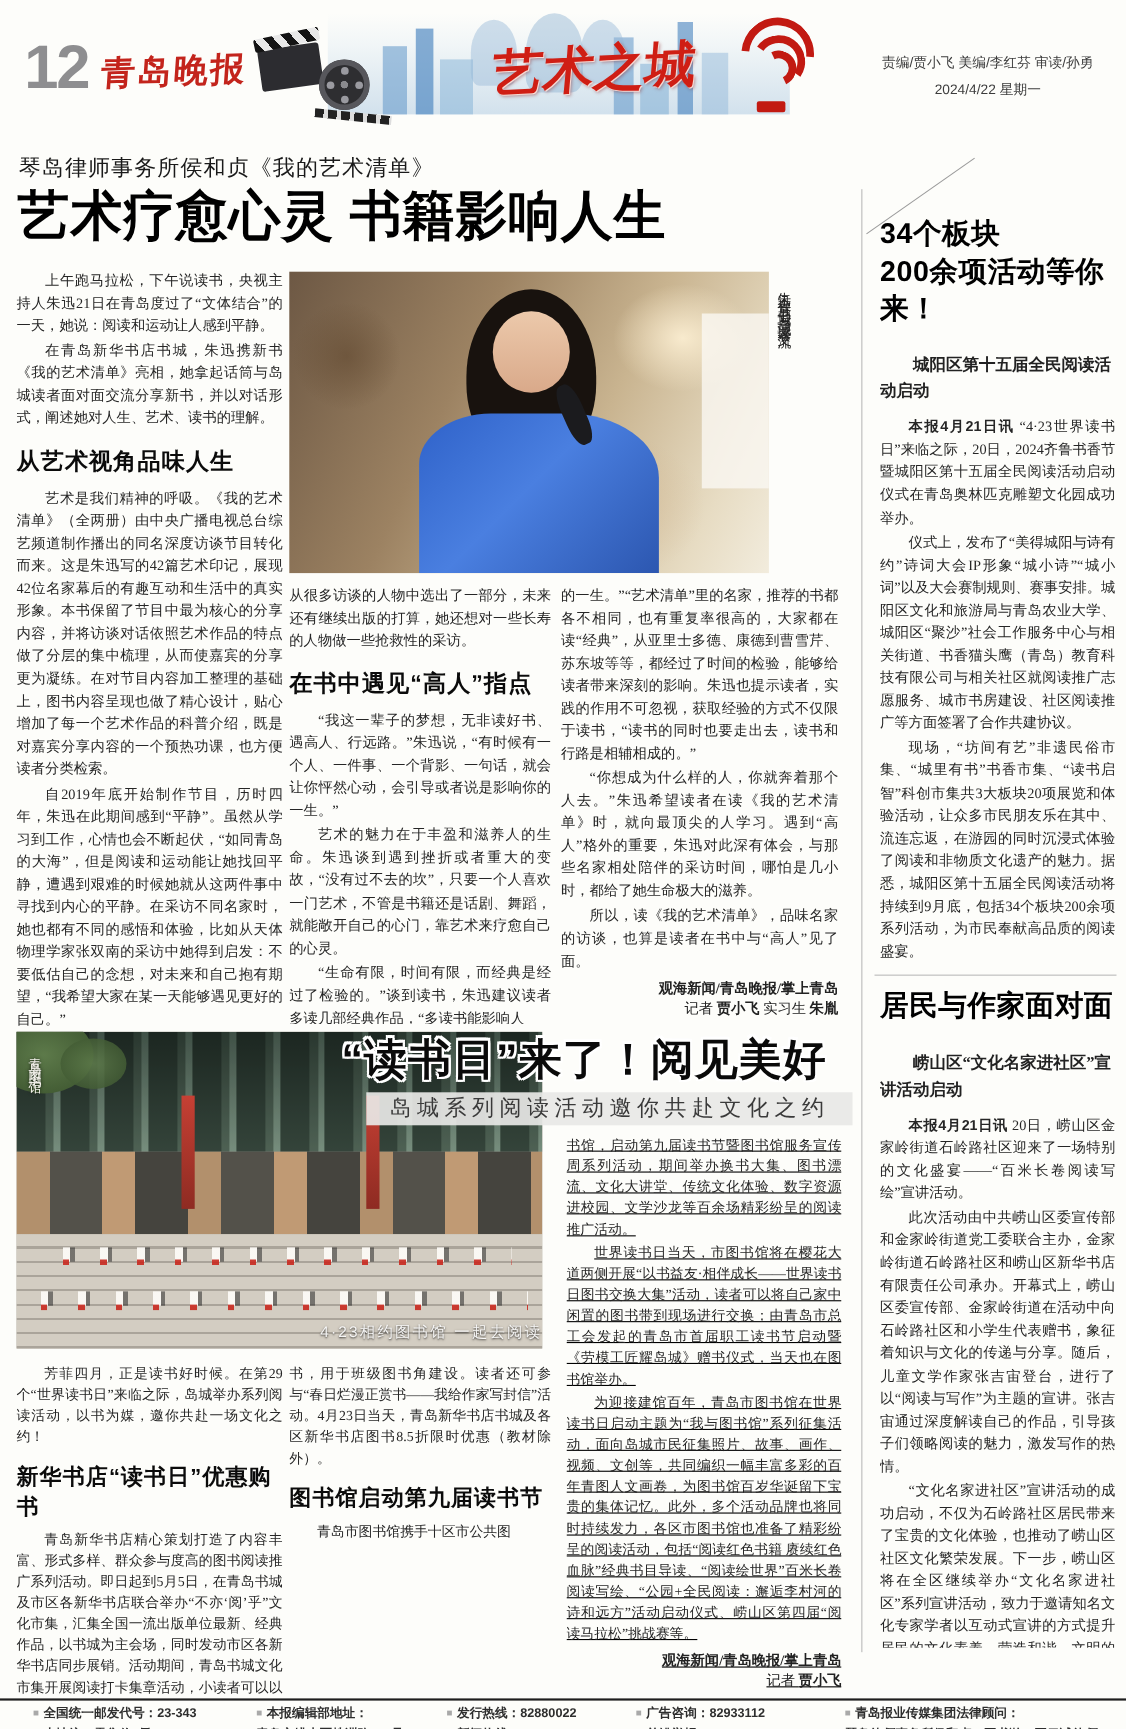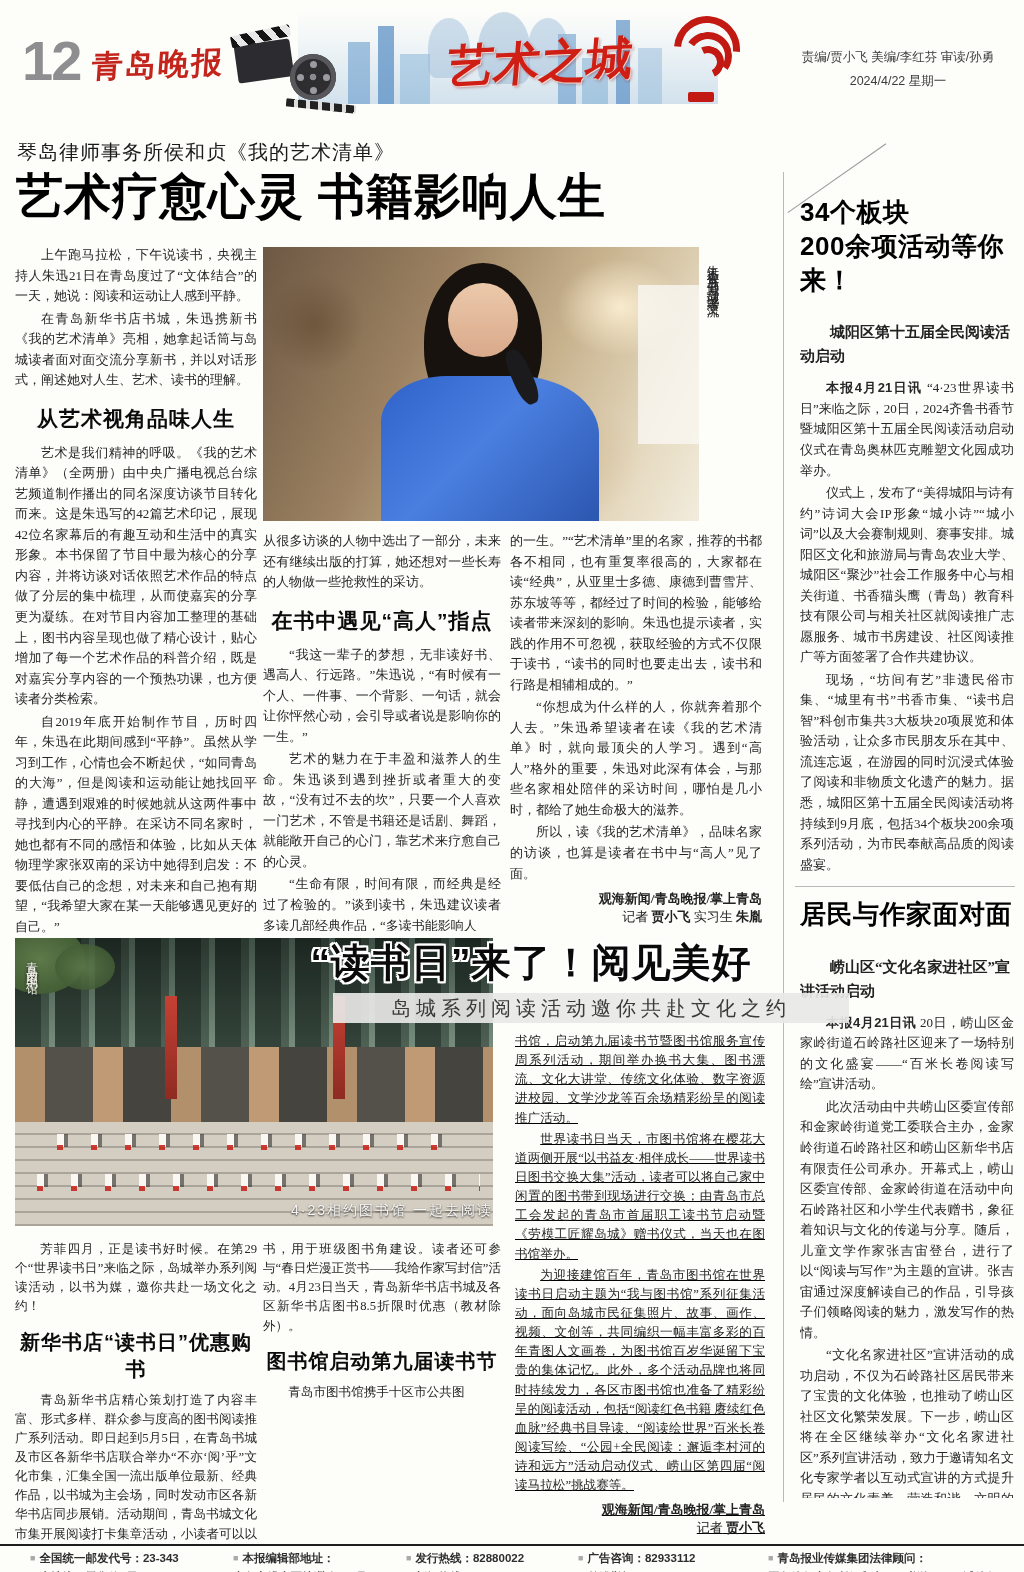--- a/index.html
+++ b/index.html
@@ -47,21 +47,21 @@
   
   .kicker{position:absolute;left:17px;top:139px;font-size:20px;color:#1a1a1a;letter-spacing:1px;}
   .main-headline{position:absolute;left:16px;top:164px;width:758px;font-size:47px;font-weight:900;color:#000;
       letter-spacing:1px;transform:scaleY(1.04);transform-origin:top left;}
   .col{position:absolute;overflow:hidden;}
   .body-text p{margin:0;text-align:justify;font-size:13px;line-height:1.58;color:#262626;
       font-family:"Liberation Serif","DejaVu Serif",serif;}
   .body-text p.ind{text-indent:2em;}
   .body-text p + p{margin-top:2px;}
   .subhead{font-size:21px;font-weight:800;color:#0b0b0b;margin:14px 0 10px;letter-spacing:1px;
-      font-family:"Liberation Sans",sans-serif;text-align:center;}
+      font-family:"Liberation Sans",sans-serif;}
   .col1{left:15px;top:245px;width:242px;height:688px;}
   .col2{left:263px;top:531px;width:238px;height:400px;}
   .col3{left:510px;top:531px;width:252px;height:400px;}
   .sig{margin-top:6px;text-align:right;font-size:13px;color:#222;font-family:"Liberation Serif",serif;}
   .sig b{font-weight:700;}
   
   .main-photo{position:absolute;left:263px;top:247px;width:436px;height:274px;overflow:hidden;
       background:
         radial-gradient(90px 70px at 82% 22%, rgba(255,242,214,.85), transparent 70%),
         radial-gradient(70px 70px at 12% 28%, rgba(95,70,45,.55), transparent 70%),
@@ -83,21 +83,21 @@
   .sa2{top:898px;height:600px;}
   .sb-title{font-size:26px;font-weight:900;color:#000;line-height:1.3;letter-spacing:.5px;}
   .sb-sub{margin:23px 0 10px;font-size:15px;color:#222;line-height:1.6;text-indent:2em;
       font-family:"Liberation Serif",serif;font-weight:600;}
   .lead-label{font-weight:700;font-family:"Liberation Sans",sans-serif;}
   .h-divider{position:absolute;left:795px;top:886px;width:220px;height:1px;background:#b9b9b9;}
   
   .feature-headline{position:absolute;left:288px;top:936px;width:486px;z-index:4;text-align:center;
       font-size:39px;font-weight:900;color:#0a0a0a;letter-spacing:1px;
       text-shadow:-2px 0 #fff,2px 0 #fff,0 -2px #fff,0 2px #fff,-2px -2px #fff,2px 2px #fff,-2px 2px #fff,2px -2px #fff;}
-  .feature-sub{position:absolute;left:333px;top:993px;width:516px;height:30px;z-index:4;
+  .feature-sub{position:absolute;left:333px;top:993px;width:442px;height:30px;z-index:4;
       background:rgba(232,232,230,.92);text-align:center;font-size:20px;letter-spacing:5px;color:#3a3a3a;line-height:30px;}
   .lib-photo{position:absolute;left:15px;top:938px;width:478px;height:288px;overflow:hidden;background:#b8b2a6;}
   .lib-glass{position:absolute;left:0;top:0;width:100%;height:38%;
       background:repeating-linear-gradient(90deg,#3e4a44 0 26px,#5d6a62 26px 34px,#8d9a92 34px 40px),
                  linear-gradient(#39423d,#6b756d);background-blend-mode:overlay;}
   .lib-cols{position:absolute;left:0;top:38%;width:100%;height:26%;
       background:repeating-linear-gradient(90deg,#b2906c 0 30px,#53514a 30px 78px,#c09a74 78px 108px,#45443e 108px 156px);}
   .lib-steps{position:absolute;left:0;top:64%;width:100%;height:36%;
       background:repeating-linear-gradient(180deg,#d3cdc2 0 11px,#aaa49a 11px 13px);}
   .lib-tree{position:absolute;border-radius:50%;background:radial-gradient(#5d7a4a,#39512c);}

